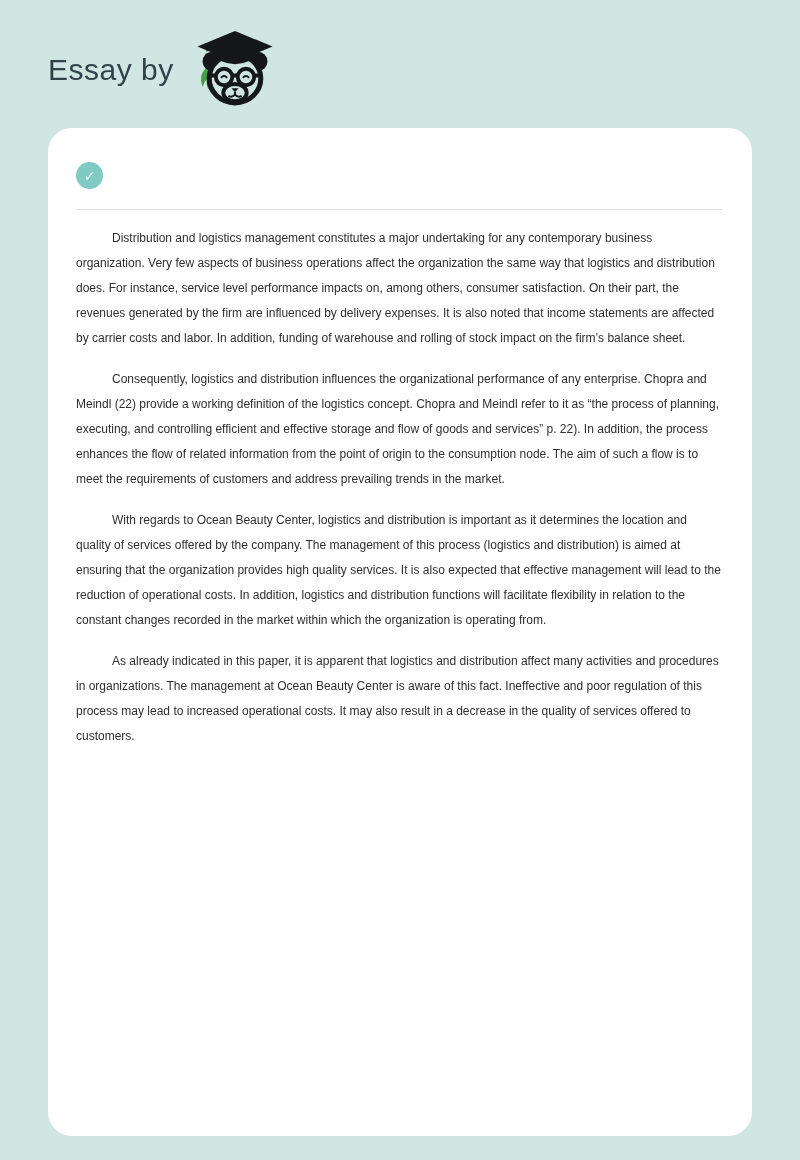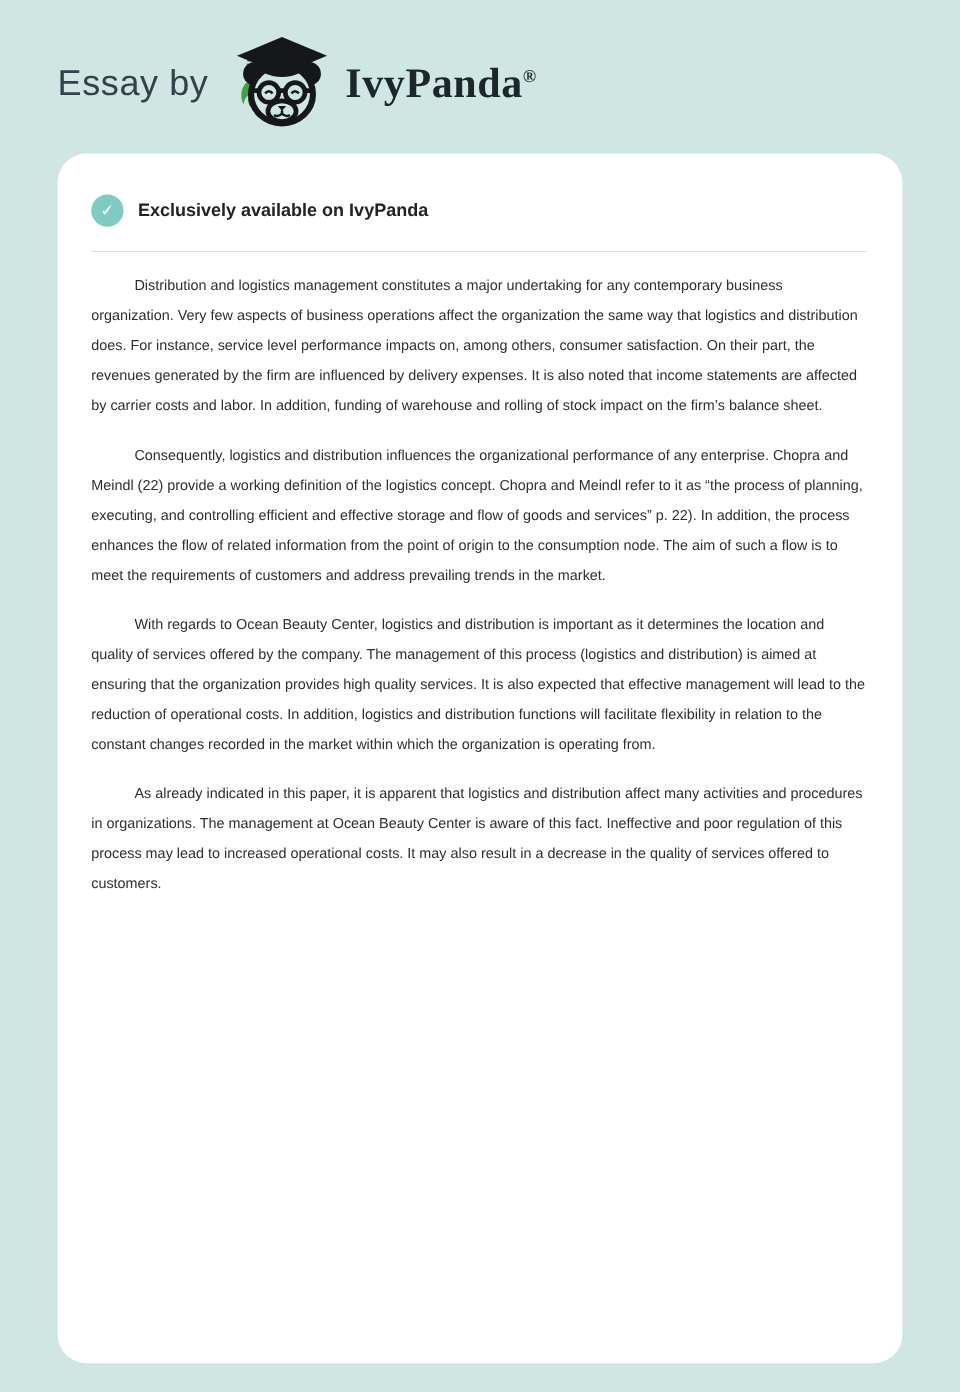--- a/index.html
+++ b/index.html
@@ -124,28 +124,26 @@
       <circle cx="69" cy="59" r="10.5" fill="#cfe6e2" stroke="#15181a" stroke-width="5"></circle>
 
       <path d="M37,60 q4,-4.5 8,0" stroke="#15181a" stroke-width="2.6" fill="none"></path>
       <path d="M65,60 q4,-4.5 8,0" stroke="#15181a" stroke-width="2.6" fill="none"></path>
 
       <ellipse cx="55" cy="79" rx="15" ry="11" fill="#cfe6e2" stroke="#15181a" stroke-width="5"></ellipse>
       <path d="M50.5,73.5 h9 l-4.5,5 Z" fill="#15181a"></path>
       <path d="M55,78 v3.5 M55,81.5 q-4,4.5 -8.5,1.5 M55,81.5 q4,4.5 8.5,1.5" stroke="#15181a" stroke-width="2.6" fill="none"></path>
     </svg>
   </span>
-  <span class="brand"><span>IvyPanda</span><sup>®</sup></span>
 </header>
 
 <main class="essay-card">
 
   <div class="badge-row">
     <span class="badge-circle">✓</span>
-    <span class="badge-text">Exclusively available on IvyPanda</span>
   </div>
 
   <hr class="divider">
 
 
   <div class="essay-body">
     <p>Distribution and logistics management constitutes a major undertaking for any contemporary business organization. Very few aspects of business operations affect the organization the same way that logistics and distribution does. For instance, service level performance impacts on, among others, consumer satisfaction. On their part, the revenues generated by the firm are influenced by delivery expenses. It is also noted that income statements are affected by carrier costs and labor. In addition, funding of warehouse and rolling of stock impact on the firm’s balance sheet.</p>
     <p>Consequently, logistics and distribution influences the organizational performance of any enterprise. Chopra and Meindl (22) provide a working definition of the logistics concept. Chopra and Meindl refer to it as “the process of planning, executing, and controlling efficient and effective storage and flow of goods and services” p. 22). In addition, the process enhances the flow of related information from the point of origin to the consumption node. The aim of such a flow is to meet the requirements of customers and address prevailing trends in the market.</p>
     <p>With regards to Ocean Beauty Center, logistics and distribution is important as it determines the location and quality of services offered by the company. The management of this process (logistics and distribution) is aimed at ensuring that the organization provides high quality services. It is also expected that effective management will lead to the reduction of operational costs. In addition, logistics and distribution functions will facilitate flexibility in relation to the constant changes recorded in the market within which the organization is operating from.</p>
     <p>As already indicated in this paper, it is apparent that logistics and distribution affect many activities and procedures in organizations. The management at Ocean Beauty Center is aware of this fact. Ineffective and poor regulation of this process may lead to increased operational costs. It may also result in a decrease in the quality of services offered to customers.</p>

